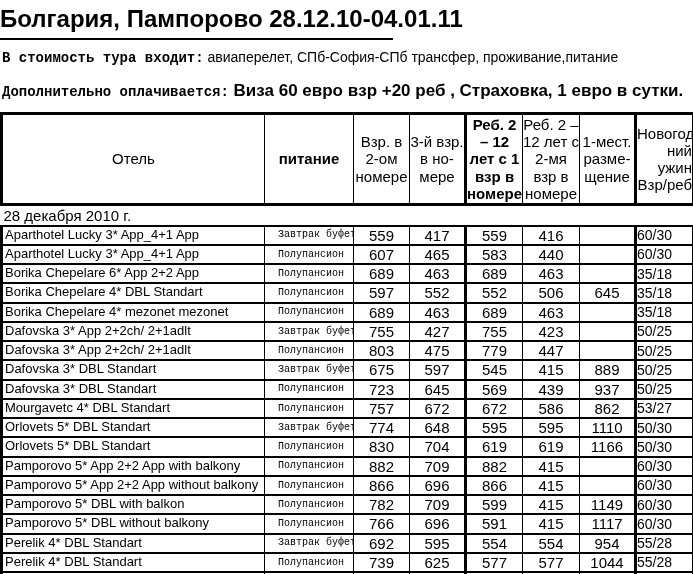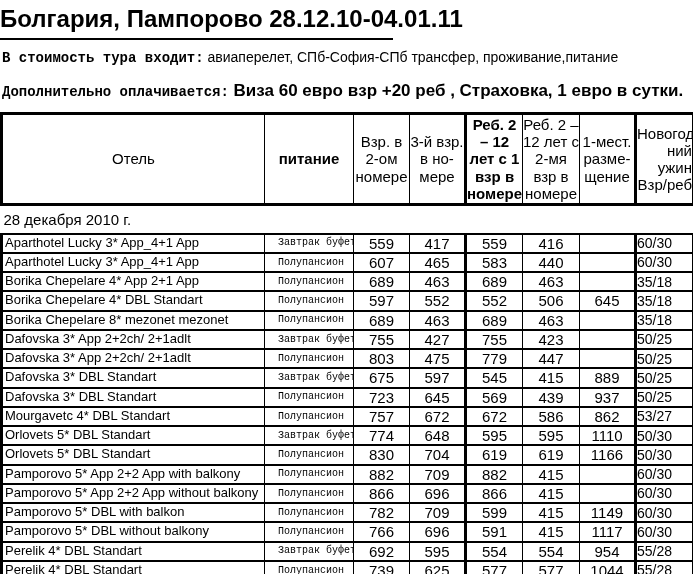--- a/index.html
+++ b/index.html
@@ -54,21 +54,21 @@
 
   tbody td { border-bottom: 2px solid #000; height: 19px; vertical-align: middle; }
   tbody td.c0 { font-size: 13px; padding-left: 2px; white-space: nowrap; border-left: 3px solid #000; }
   tbody td.c1 { font-size: 10px;  padding-left: 13px; white-space: nowrap; font-family: Liberation Mono, monospace; }
   tbody td.num { font-size: 15px; text-align: center; }
   tbody td.c7 { font-size: 14px; text-align: left; border-right: 3px solid #000; }
   tbody tr:last-child td { border-bottom: 3px solid #000; }
 
   tr.date-row td {
     border-left: none; border-right: none;
-    font-size: 15px; padding-left: 2px; height: 29px;
+    font-size: 15px; padding-left: 2px; height: 21px;
     white-space: nowrap;
   }
 </style>
 </head>
 <body>
 
 <div class="page">
 
   <div class="title-wrap">
     <span class="title">Болгария, Пампорово 28.12.10-04.01.11</span>
@@ -123,41 +123,41 @@
           <td class="c0">Aparthotel Lucky 3* App_4+1 App</td>
           <td class="c1">Полупансион</td>
           <td class="num">607</td>
           <td class="num">465</td>
           <td class="num thickL">583</td>
           <td class="num">440</td>
           <td class="num"></td>
           <td class="c7 thickL">60/30</td>
         </tr>
         <tr>
-          <td class="c0">Borika Chepelare 4* App 2+1 App</td>
+          <td class="c0">Borika Chepelare 6* App 2+2 App</td>
           <td class="c1">Полупансион</td>
           <td class="num">689</td>
           <td class="num">463</td>
           <td class="num thickL">689</td>
           <td class="num">463</td>
           <td class="num"></td>
           <td class="c7 thickL">35/18</td>
         </tr>
         <tr>
           <td class="c0">Borika Chepelare 4* DBL Standart</td>
           <td class="c1">Полупансион</td>
           <td class="num">597</td>
           <td class="num">552</td>
           <td class="num thickL">552</td>
           <td class="num">506</td>
           <td class="num">645</td>
           <td class="c7 thickL">35/18</td>
         </tr>
         <tr>
-          <td class="c0">Borika Chepelare 8* mezonet mezonet</td>
+          <td class="c0">Borika Chepelare 4* mezonet mezonet</td>
           <td class="c1">Полупансион</td>
           <td class="num">689</td>
           <td class="num">463</td>
           <td class="num thickL">689</td>
           <td class="num">463</td>
           <td class="num"></td>
           <td class="c7 thickL">35/18</td>
         </tr>
         <tr>
           <td class="c0">Dafovska 3* App 2+2ch/ 2+1adlt</td>

